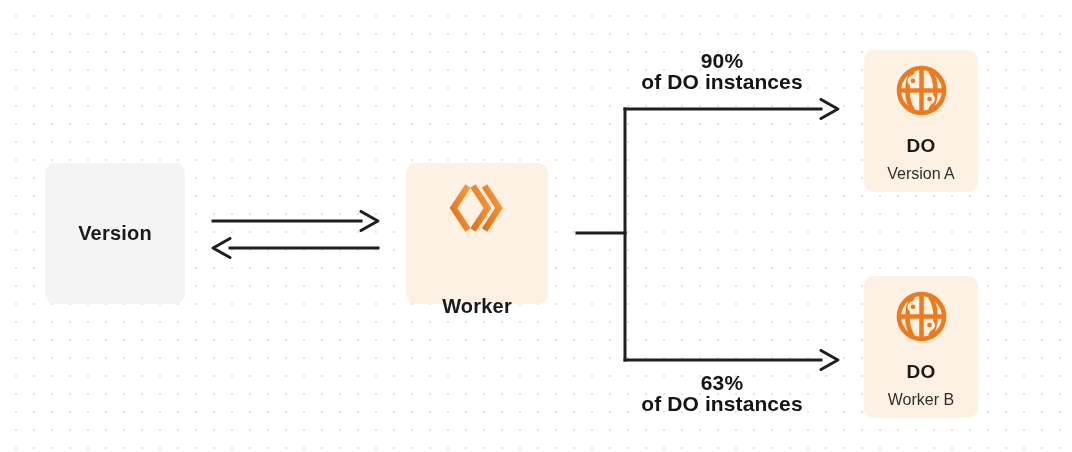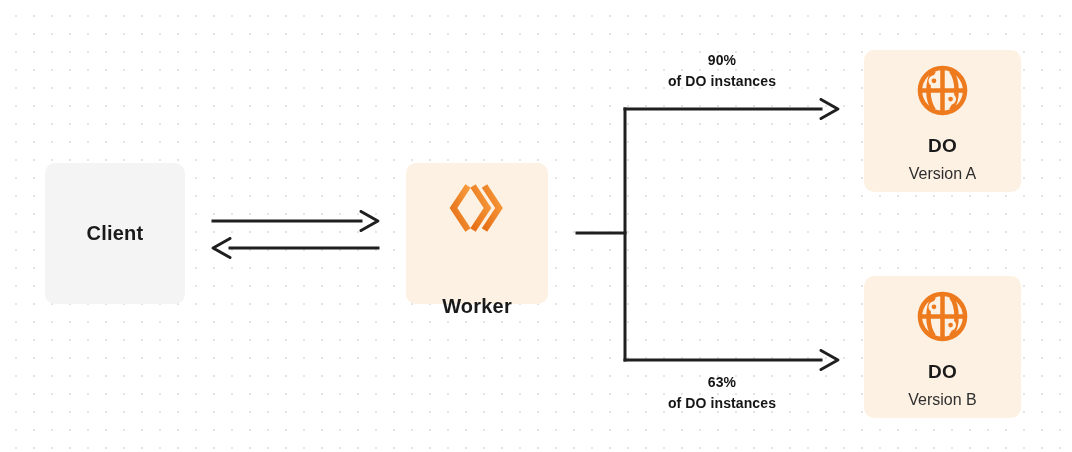--- a/index.html
+++ b/index.html
@@ -40,38 +40,38 @@
   .client-node .node-label {
     font-size: 20px; font-weight: 700; color: #1a1a1a; letter-spacing: .2px;
   }
 
   .worker-node { left: 406px; top: 163px; width: 142px; height: 141px; justify-content: flex-start; padding-top: 16px; gap: 36px; }
   .worker-node .icon-wrap { width: 58px; height: 62px; }
   .worker-node .node-label {
     margin-top: 22px; font-size: 20px; font-weight: 700; color: #1a1a1a; letter-spacing: .2px;
   }
 
-  .do-node { width: 157px; height: 142px; justify-content: flex-start; padding-top: 12px; }
+  .do-node { width: 114px; height: 142px; justify-content: flex-start; padding-top: 12px; }
   .do-node-a { left: 864px; top: 50px; }
   .do-node-b { left: 864px; top: 276px; }
   .do-node .icon-wrap { width: 57px; height: 57px; }
   .do-node .node-title {
     margin-top: 17px; font-size: 19px; font-weight: 700; color: #1a1a1a; letter-spacing: .2px; line-height: 1.1;
   }
   .do-node .node-subtitle {
     margin-top: 7px; font-size: 16px; font-weight: 400; color: #2e2e2e; line-height: 1.2;
   }
 
   .edge-label {
     position: absolute;
     width: 200px;
     text-align: center;
     color: #151515;
     font-weight: 700;
-    font-size: 14px;
+    font-size: 21px;
     line-height: 21px;
     letter-spacing: .1px;
   }
   .edge-label-top    { left: 622px; top: 50px; }
   .edge-label-bottom { left: 622px; top: 372px; }
 
   .icon-wrap svg { display: block; width: 100%; height: 100%; }
 </style>
 </head>
 <body>
@@ -88,21 +88,21 @@
       <path d="M213,221 L361,221" marker-end="url(#arrowhead)"></path>
       <path d="M378,248 L230,248" marker-end="url(#arrowhead)"></path>
       <path d="M577,233 L625,233"></path>
       <path d="M625,109 L625,360"></path>
       <path d="M625,109 L821,109" marker-end="url(#arrowhead)"></path>
       <path d="M625,360 L821,360" marker-end="url(#arrowhead)"></path>
     </g>
   </svg>
 
   <div class="node node-gray client-node">
-    <span class="node-label">Client</span>
+    <span class="node-label">Version</span>
   </div>
 
   <div class="node node-cream worker-node">
     <span class="icon-wrap">
       <svg viewBox="0 0 58 58" xmlns="http://www.w3.org/2000/svg">
         <defs>
           <linearGradient id="wgrad" x1="0" y1="1" x2="1" y2="0">
             <stop offset="0" stop-color="#e66f16"></stop>
             <stop offset="1" stop-color="#f79b3d"></stop>
           </linearGradient>
@@ -143,21 +143,21 @@
           <path d="M24,5.4 L24,42.6"></path>
           <path d="M5.4,24 L42.6,24"></path>
           <path d="M16.8,7.4 C10.6,16 10.6,32 16.8,40.6"></path>
           <path d="M31.2,7.4 C37.4,16 37.4,32 31.2,40.6"></path>
         </g>
         <circle cx="16.8" cy="15.8" r="3.3" fill="#ee7a1e" stroke="#fdf1e3" stroke-width="2.6"></circle>
         <circle cx="30.8" cy="31.2" r="3.3" fill="#ee7a1e" stroke="#fdf1e3" stroke-width="2.6"></circle>
       </svg>
     </span>
     <span class="node-title">DO</span>
-    <span class="node-subtitle">Version B</span>
+    <span class="node-subtitle">Worker B</span>
   </div>
 
   <div class="edge-label edge-label-top">
     <div>90%</div>
     <div>of DO instances</div>
   </div>
   <div class="edge-label edge-label-bottom">
     <div>63%</div>
     <div>of DO instances</div>
   </div>

